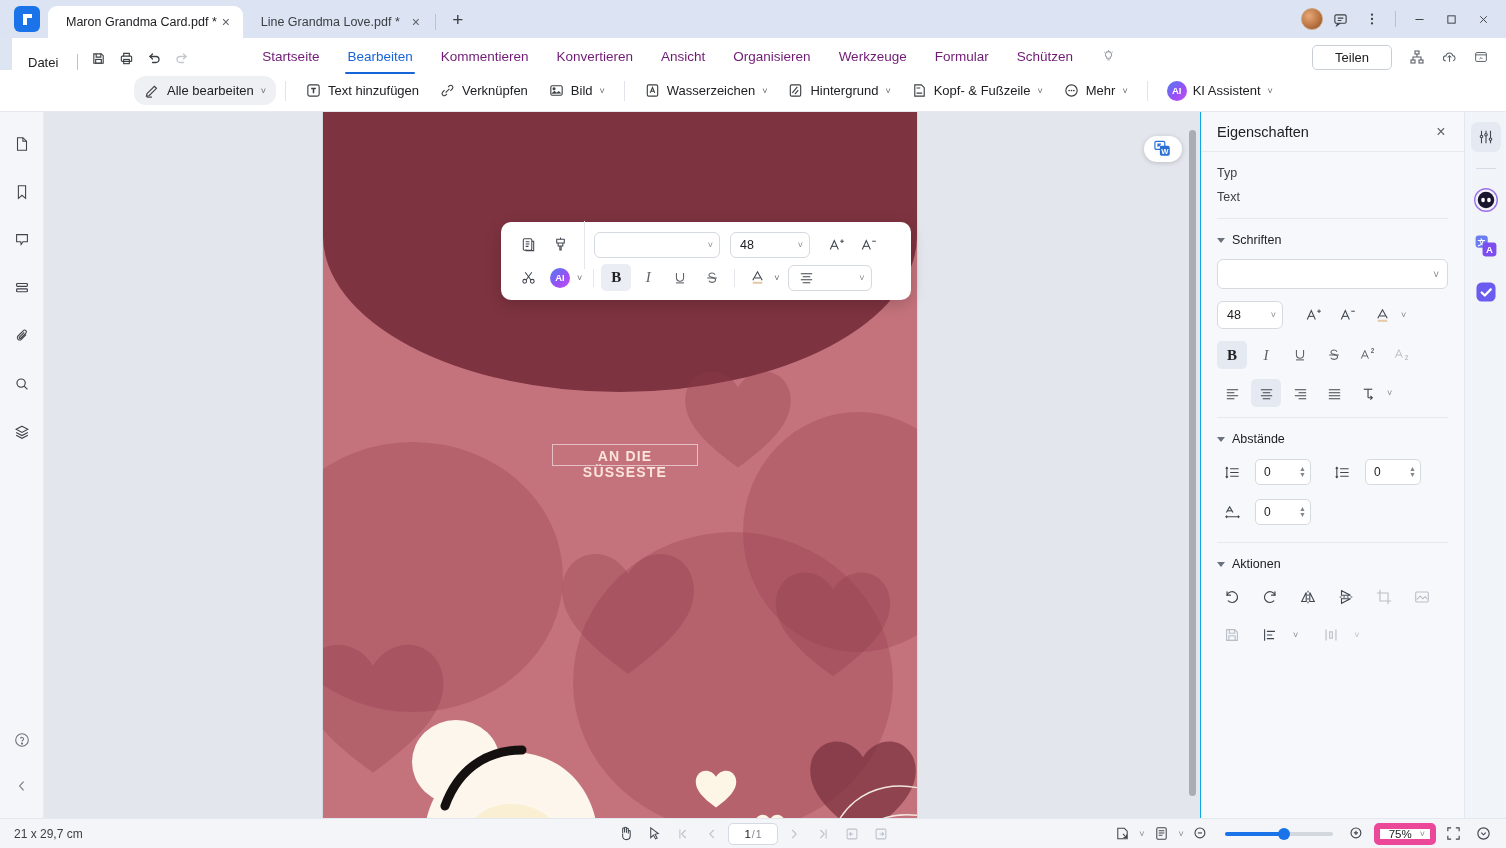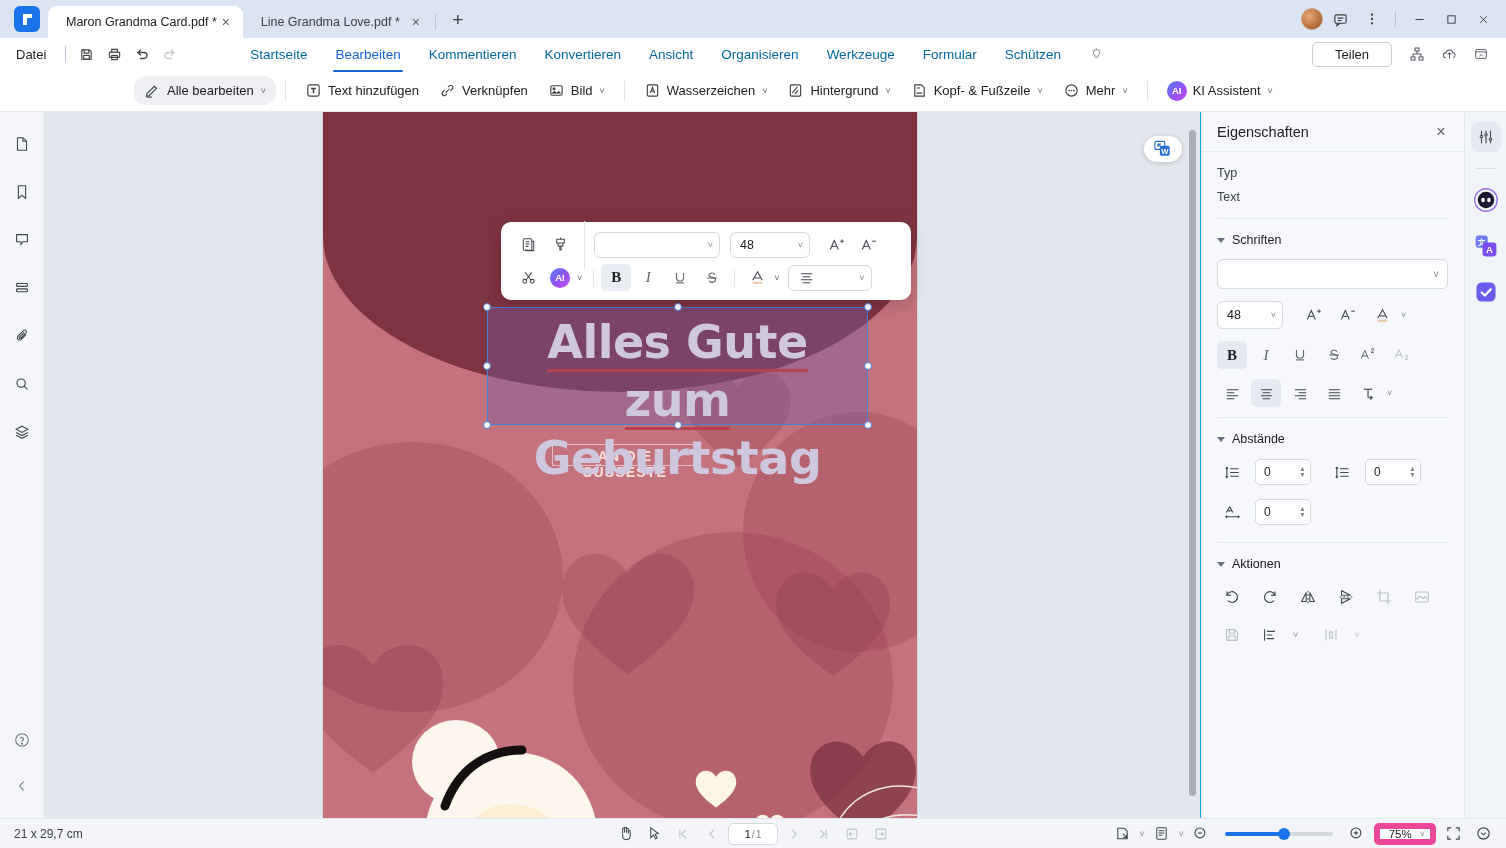--- a/index.html
+++ b/index.html
@@ -35,29 +35,30 @@
      margin: 0 0 4px 6px; color:#3c4043; font-size: 19px; border-radius:50%;}
   .tab-right { margin-left: auto; display: flex; align-items: center; gap: 2px; padding: 0 8px 6px 0; }
   .avatar { width: 22px; height:22px; border-radius: 50%;
      background: radial-gradient(circle at 35% 35%, #e8a977, #b8703f 60%, #7e4a26);
      border: 1px solid #c9a07c; }
   .winbtn { width: 30px; height: 26px; display:flex; align-items:center; justify-content:center; color:#3c4043; }
   .vsep { width:1px; height:16px; background:#b6c1d7; margin:0 6px; }
 
   
   .menubar {
-    height: 32px; background: #ffffff; display:flex; align-items:center; flex:none;
+    height: 32px; background: #ffffff; display:flex; align-items:flex-end; flex:none;
     position: relative;
+    margin-left: 12px;
   }
   .datei { font-size: 13px; color:#202124; padding: 0 13px 0 16px; }
   .mb-icon { width: 28px; height:24px; display:flex; align-items:center; justify-content:center; color:#3c4043;}
   .mb-icon.disabled { color:#c3c7cc; }
   .menus { display:flex; align-items:center; gap:0px; margin-left: 52px; }
   .menuitem {
-    font-size: 13.5px; color: #0369a1; padding: 6px 14px; position:relative; white-space:nowrap;
+    font-size: 13.5px; color: #701a75; padding: 6px 14px; position:relative; white-space:nowrap;
   }
   .menuitem.active { color: #1664d8; font-weight: 400; }
   .menuitem.active::after {
     content:''; position:absolute; left: 12px; right: 12px; bottom: -4px; height: 2px; background:#1664d8; border-radius:1px;
   }
   .menubar-right { margin-left:auto; display:flex; align-items:center; gap: 2px; padding-right: 10px; }
   .teilen {
     font-size: 13px; color:#202124; border:1px solid #c9ced6; border-radius: 5px;
     padding: 4px 22px; background:#fff; margin-right: 8px;
   }
@@ -570,35 +571,20 @@
           <path d="M148 174c6-9 18-9 24 0" stroke="#14100f" stroke-width="5" fill="none" stroke-linecap="round"></path>
         </svg>
 
         <div class="tbox" style="left:229px;top:332px;width:146px;height:22px;">
           <div class="tb-label cap" style="top:3px;font-size:14px;">AN DIE SÜSSESTE</div>
         </div>
 
 
       </div>
 
-      <div class="selbox">
-        <div class="selrect"></div>
-        <div class="heading">
-          <div><span class="u">Alles Gute zum</span></div>
-          <div><span>Geburtstag</span></div>
-        </div>
-        <div class="hnd" style="left:-4px;top:-4px;"></div>
-        <div class="hnd" style="left:50%;margin-left:-4px;top:-4px;"></div>
-        <div class="hnd" style="right:-4px;top:-4px;"></div>
-        <div class="hnd" style="left:-4px;top:50%;margin-top:-4px;"></div>
-        <div class="hnd" style="right:-4px;top:50%;margin-top:-4px;"></div>
-        <div class="hnd" style="left:-4px;bottom:-4px;"></div>
-        <div class="hnd" style="left:50%;margin-left:-4px;bottom:-4px;"></div>
-        <div class="hnd" style="right:-4px;bottom:-4px;"></div>
-      </div>
 
       <div class="fmtbar">
         <div class="fmtrow">
           <div class="fi">
             <svg width="17" height="17" viewBox="0 0 18 18" fill="none" stroke="#41464e" stroke-width="1.1">
               <rect x="3.5" y="3" width="9" height="12" rx="1.2"></rect>
                 <path d="M6 6h4M6 8.5h4M6 11h3"></path>
                 <path d="M12.5 5.5h2v10h-8v-1.2"></path>
             </svg>
           </div>

